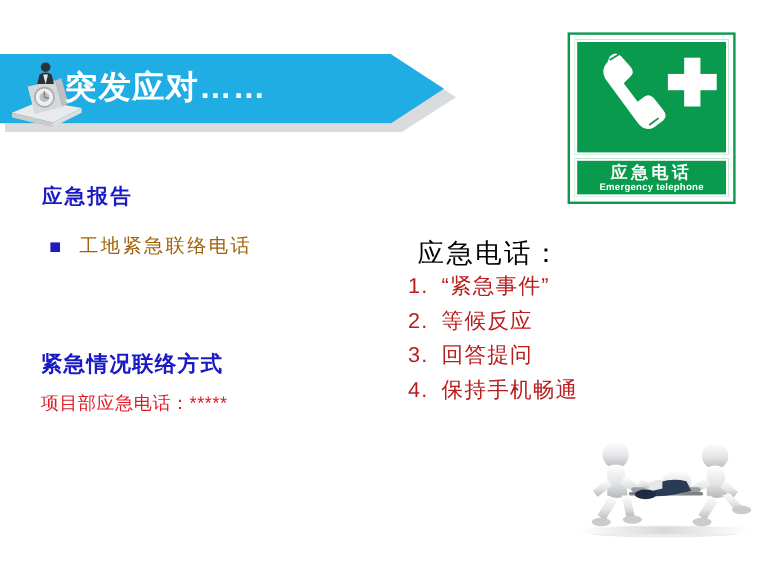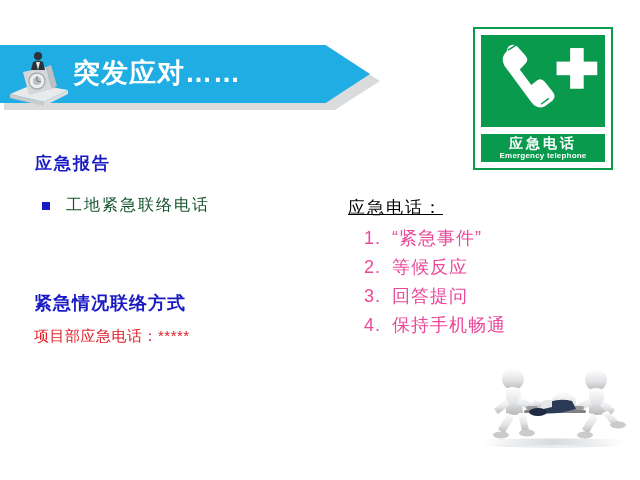--- a/index.html
+++ b/index.html
@@ -43,21 +43,21 @@
     position: absolute;
     left: 0;
     top: 0;
     width: 370px;
     height: 58px;
     background: #1fade4;
     clip-path: polygon(0 0, 88% 0, 100% 50%, 88% 100%, 0 100%);
   }
   .banner-title {
     position: absolute;
-    left: 73px;
+    left: 54px;
     top: 50px;
     font-size: 27px;
     font-weight: bold;
     color: #ffffff;
     letter-spacing: 1px;
     line-height: 46px;
     white-space: nowrap;
   }
 
   
@@ -130,21 +130,21 @@
     top: 195px;
     margin: 0;
     padding: 0;
     list-style: none;
   }
   .bullet-list li {
     display: flex;
     align-items: center;
     margin-bottom: 13px;
     font-size: 16px;
-    color: #14532d;
+    color: #a16207;
     letter-spacing: 2px;
     white-space: nowrap;
     text-align: right;
   }
   .bullet-sq {
     display: inline-block;
     width: 8px;
     height: 8px;
     background: #1a1ac4;
     margin-right: 16px;
@@ -186,41 +186,39 @@
     color: #e01b24;
     line-height: 23px;
     white-space: nowrap;
   }
 
   
   .right-heading {
     position: absolute;
     left: 348px;
     top: 196px;
-    font-size: 17px;
+    font-size: 22px;
     color: #000000;
     letter-spacing: 2px;
     white-space: nowrap;
-    text-decoration: underline;
   }
   .right-list {
     position: absolute;
     left: 340px;
     top: 224px;
     margin: 0;
     padding: 0;
     list-style: none;
   }
   .right-list li {
     font-size: 18px;
-    color: #ec4899;
+    color: #b91c1c;
     line-height: 29px;
     letter-spacing: 1px;
     white-space: nowrap;
-    margin-left: 24px;
   }
   .rl-num {
     display: inline-block;
     width: 28px;
   }
 
   
   .stretcher {
     position: absolute;
     left: 468px;

